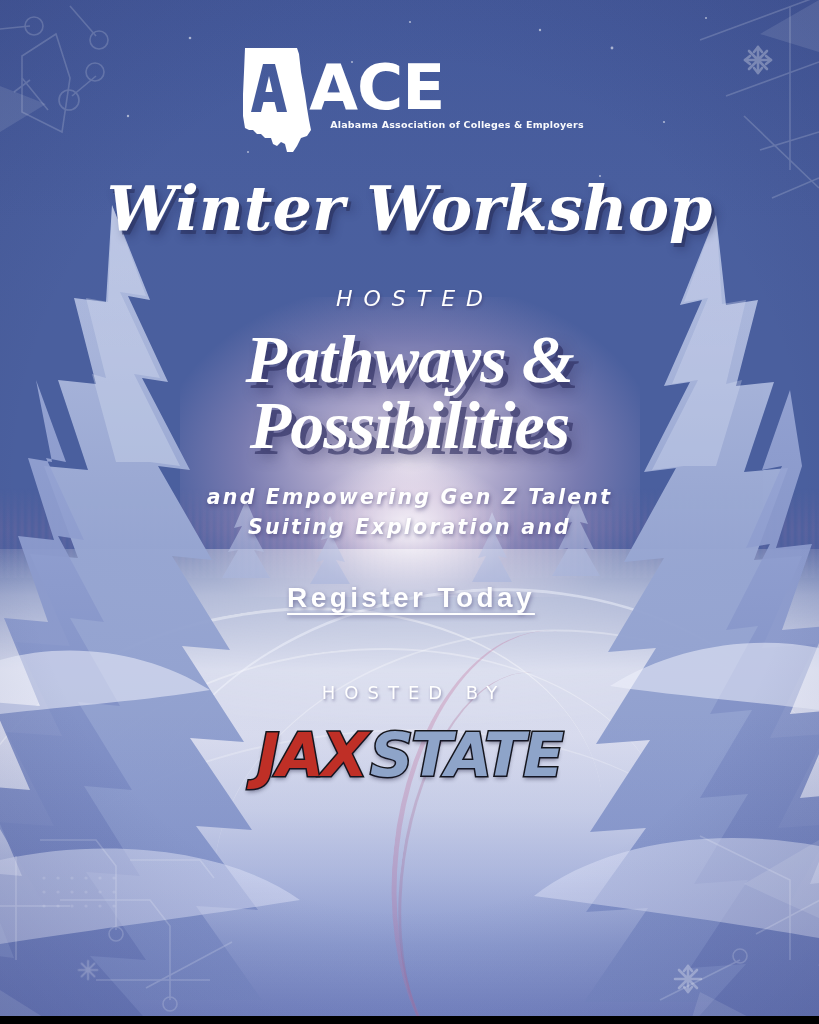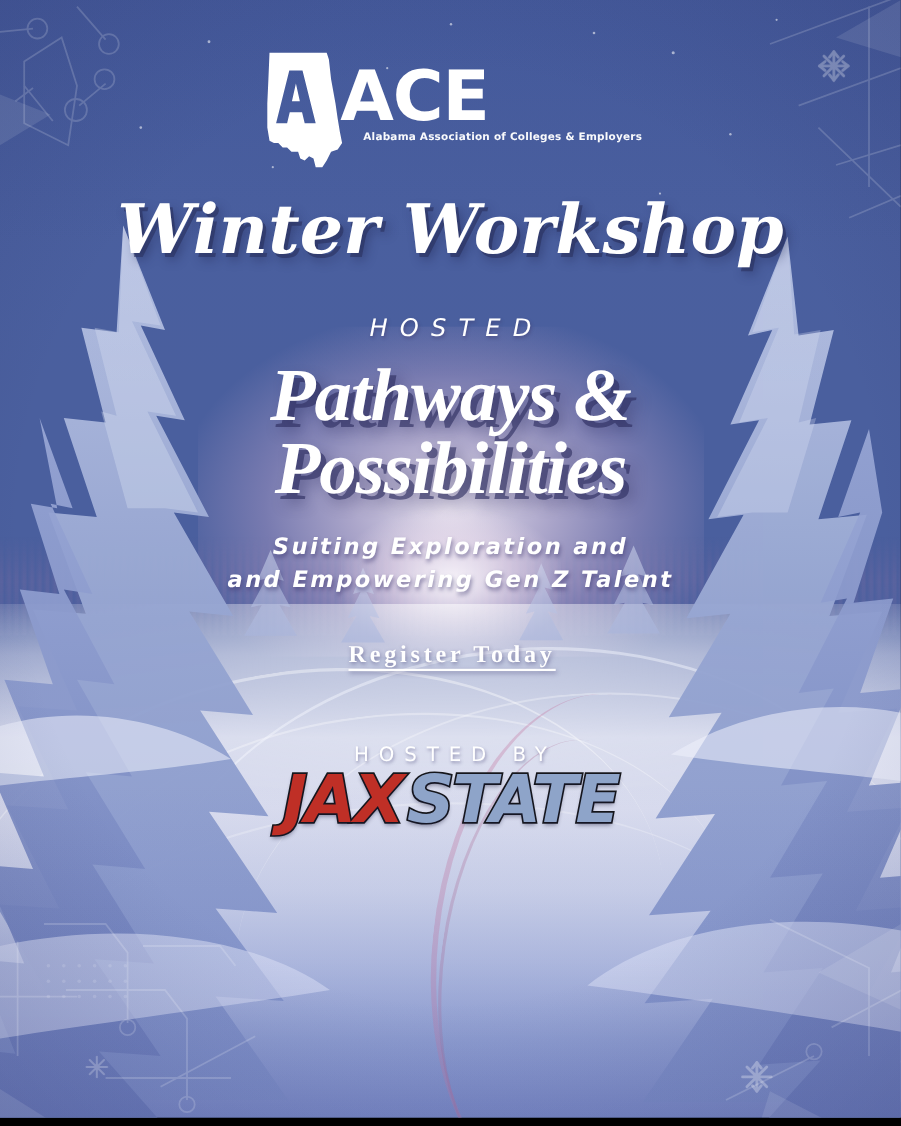--- a/index.html
+++ b/index.html
@@ -181,36 +181,36 @@
     font-family:"DejaVu Serif", serif; font-weight:700; font-style:italic;
     color:#fff; letter-spacing:0px;
     text-shadow:3px 4px 0 rgba(55,60,110,.45), 5px 6px 9px rgba(40,45,95,.35);
   }
   .date .day  { font-size:50px; line-height:1.06; display:block; }
   .date .full { font-size:57px; line-height:1.14; display:block; }
 
   
   .register {
     margin-top:40px;
-    font-family:Liberation Serif, serif; font-weight:700;
-    font-size:22px; color:#fff; letter-spacing:3.4px; padding-left:3px;
+    font-family:Liberation Sans, sans-serif; font-weight:700;
+    font-size:28px; color:#fff; letter-spacing:3.4px; padding-left:3px;
     text-decoration:underline; text-underline-offset:6px; text-decoration-thickness:2px;
     cursor:pointer; text-shadow:1px 2px 4px rgba(55,50,105,.5);
   }
 
   
   .hostedby {
     margin-top:68px;
     font-family:"DejaVu Sans", sans-serif; font-weight:400;
     font-size:18px; color:#fff; letter-spacing:9px; padding-left:9px;
     text-shadow:1px 2px 3px rgba(55,50,105,.45);
   }
 
   
-  .jax { margin-top:0; line-height:1; }
+  .jax { margin-top:22px; line-height:1; }
   .jax-main {
     font-family:"DejaVu Sans", sans-serif; font-weight:700; font-style:italic;
     font-size:60px; letter-spacing:-2px; white-space:nowrap;
   }
   .jax-word {
     color:#bf2f26;
     -webkit-text-stroke:3px #16171c;
     paint-order:stroke fill;
     text-shadow:0 3px 4px rgba(20,20,50,.45);
   }
@@ -449,22 +449,22 @@
     <div class="wworkshop">Winter Workshop</div>
 
     <div class="dawning">HOSTED</div>
 
     <div class="headline">
       <span>Pathways &amp;</span>
       <span class="l2">Possibilities</span>
     </div>
 
     <div class="subtitle">
+      <div>and Empowering Gen Z Talent</div>
       <div>Suiting Exploration and</div>
-      <div>and Empowering Gen Z Talent</div>
     </div>
 
 
     <div class="register">Register Today</div>
 
     <div class="hostedby">HOSTED BY</div>
 
     <div class="jax">
       <div class="jax-main">
         <span class="jax-word">JAX</span><span class="state-word">STATE</span>

